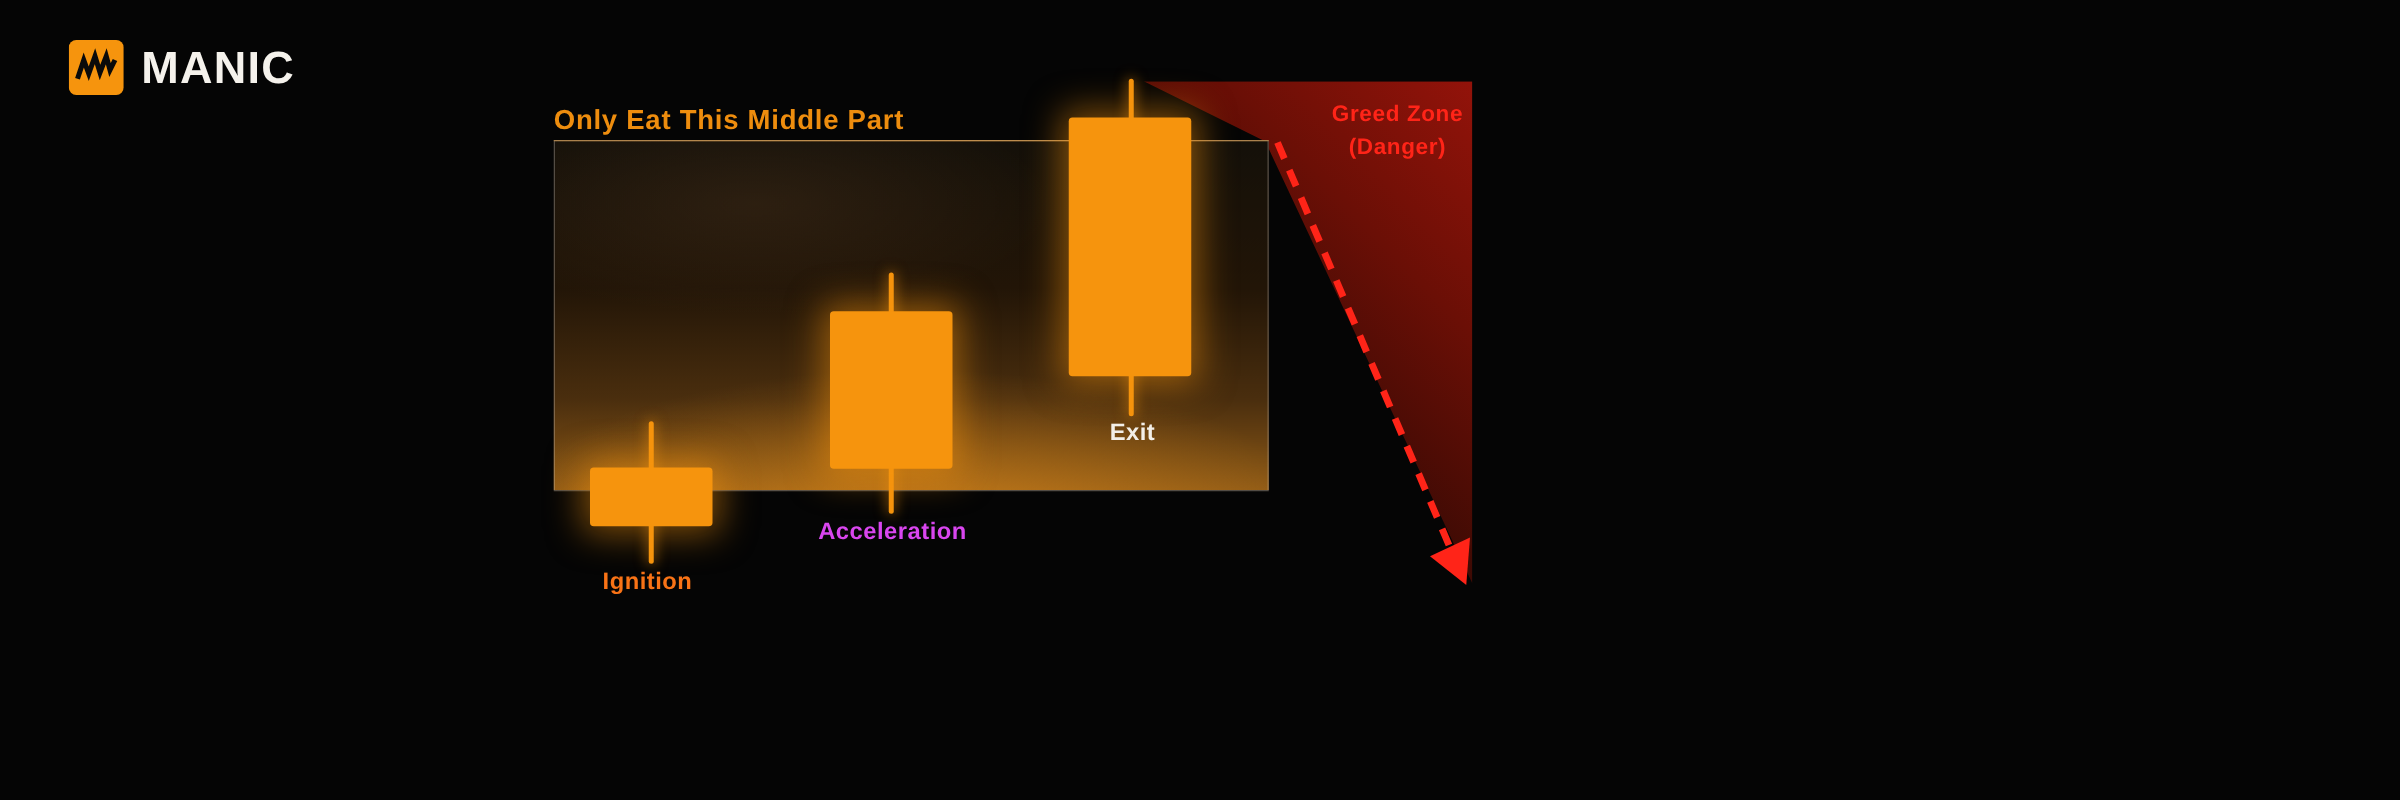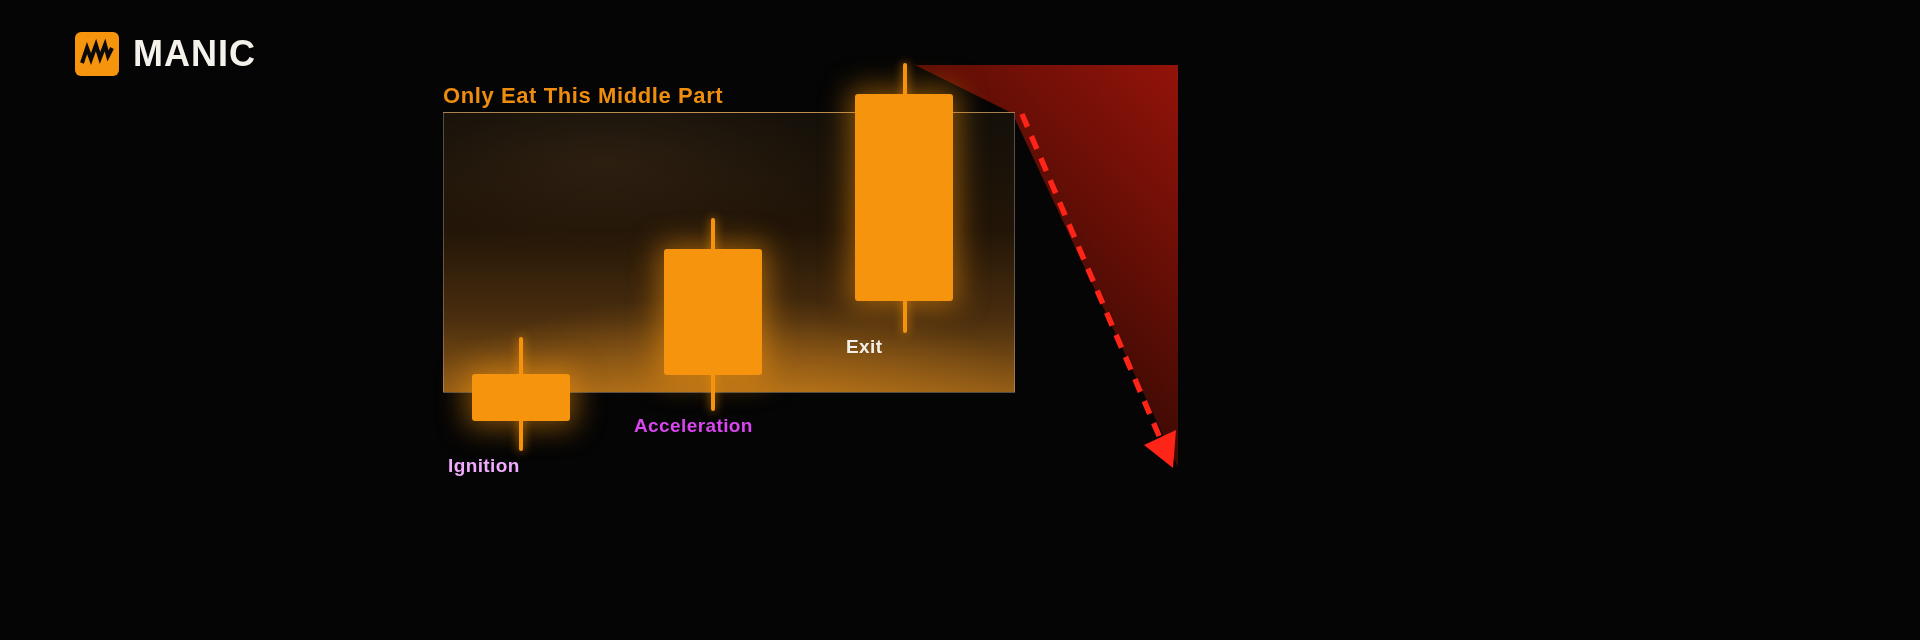--- a/index.html
+++ b/index.html
@@ -5,21 +5,21 @@
   html,body{margin:0;padding:0;background:#050505;}
   .canvas{
     position:relative;
     width:1920px;height:640px;
     background:#050505;
     overflow:hidden;
     font-family:"Liberation Sans", sans-serif;
   }
 
   
-  .logo{position:absolute;left:55px;top:32px;display:flex;align-items:flex-end;z-index:5;margin-left:20px;}
+  .logo{position:absolute;left:55px;top:32px;display:flex;align-items:flex-end;z-index:5;}
   .logo-mark{width:44px;height:44px;display:block;}
   .logo-text{color:#f5f2ec;font-size:36px;font-weight:800;letter-spacing:1px;margin-left:14px;line-height:44px;}
 
   
   .greed-zone{
     position:absolute;left:915px;top:65px;width:263px;height:402px;z-index:1;
     background:linear-gradient(226deg,#93130a 0%,#6b0f06 30%,#3a0a04 62%,rgba(25,5,2,0) 96%);
     clip-path:polygon(0% 0%,100% 0%,100% 100%,37% 12%);
   }
   .gz-text{
@@ -47,22 +47,22 @@
         box-shadow:0 0 10px 1px rgba(246,148,13,.55);}
   .cbody{position:absolute;background:#f6940d;border-radius:3px;z-index:3;
         box-shadow:0 0 28px 6px rgba(246,148,13,.5);}
   .wick-1{left:519px;top:337px;height:114px;}
   .body-1{left:472px;top:374px;width:98px;height:47px;}
   .wick-2{left:711px;top:218px;height:193px;}
   .body-2{left:664px;top:249px;width:98px;height:126px;}
   .wick-3{left:903px;top:63px;height:270px;}
   .body-3{left:855px;top:94px;width:98px;height:207px;}
 
-  .clabel{position:absolute;z-index:4;font-weight:700;font-size:19px;text-align:left;letter-spacing:.4px;}
-  .label-1{left:448px;top:455px;width:140px;color:#f0abfc;}
+  .clabel{position:absolute;z-index:4;font-weight:700;font-size:19px;text-align:center;letter-spacing:.4px;}
+  .label-1{left:448px;top:455px;width:140px;color:#f97316;}
   .label-2{left:634px;top:415px;width:160px;color:#d946ef;}
   .label-3{left:846px;top:336px;width:120px;color:#f3efe8;}
 
   
   .arrow{position:absolute;left:1000px;top:100px;width:200px;height:390px;z-index:4;}
 </style>
 </head>
 <body>
 
 <div class="canvas">
@@ -87,19 +87,23 @@
   <div class="clabel label-1">Ignition</div>
 
   <div class="wick wick-2"></div>
   <div class="cbody body-2"></div>
   <div class="clabel label-2">Acceleration</div>
 
   <div class="wick wick-3"></div>
   <div class="cbody body-3"></div>
   <div class="clabel label-3">Exit</div>
 
+  <div class="gz-text">
+    <div>Greed Zone</div>
+    <div>(Danger)</div>
+  </div>
 
   <svg class="arrow" viewBox="0 0 200 390" aria-hidden="true">
     <line x1="22" y1="14" x2="160" y2="338" stroke="#ff2418" stroke-width="5.5" stroke-dasharray="14 10"></line>
     <polygon points="173,368 144,345 176,330" fill="#ff2418"></polygon>
   </svg>
 
 </div>
 
 </body></html>

